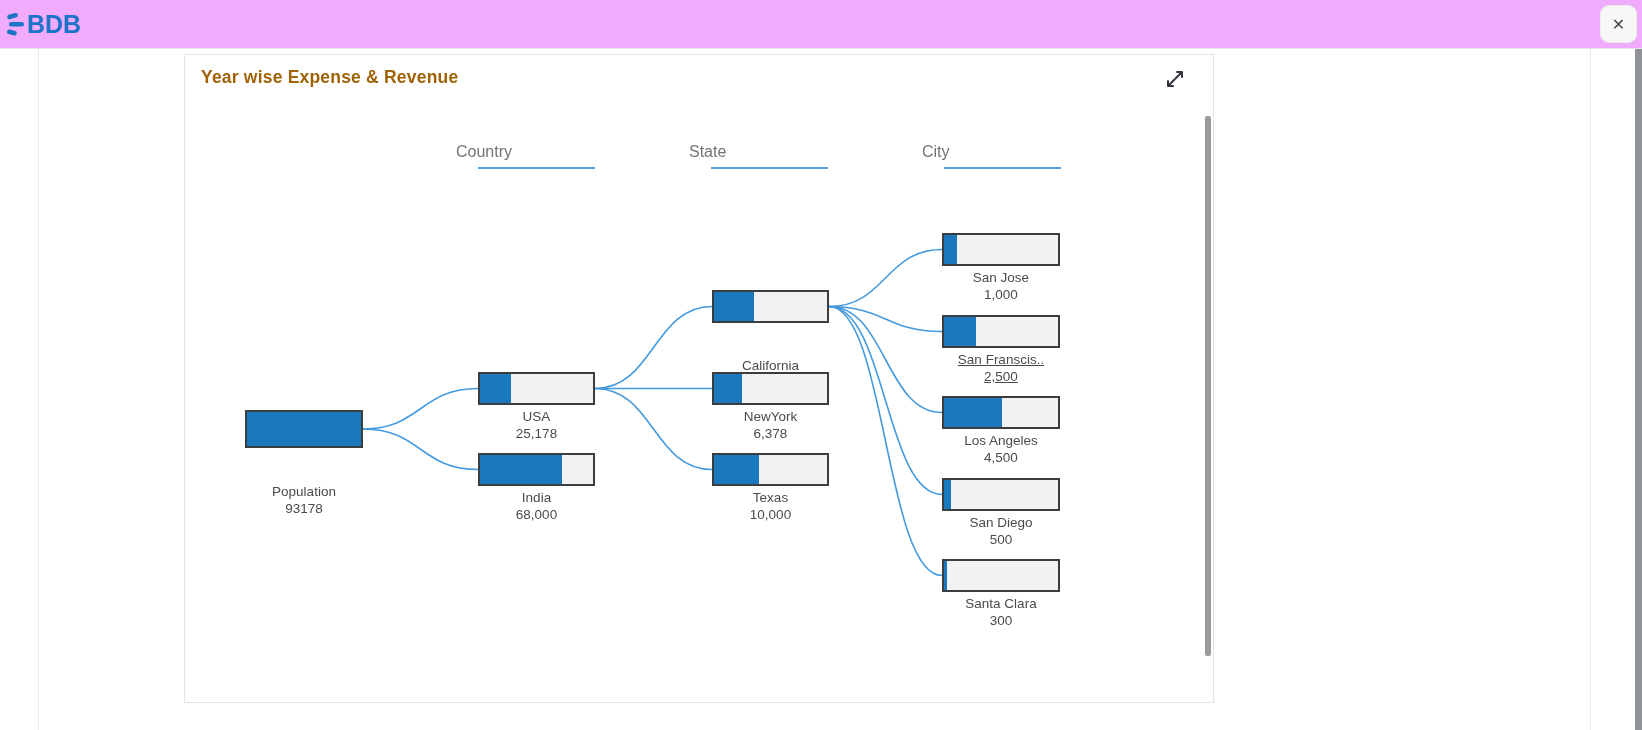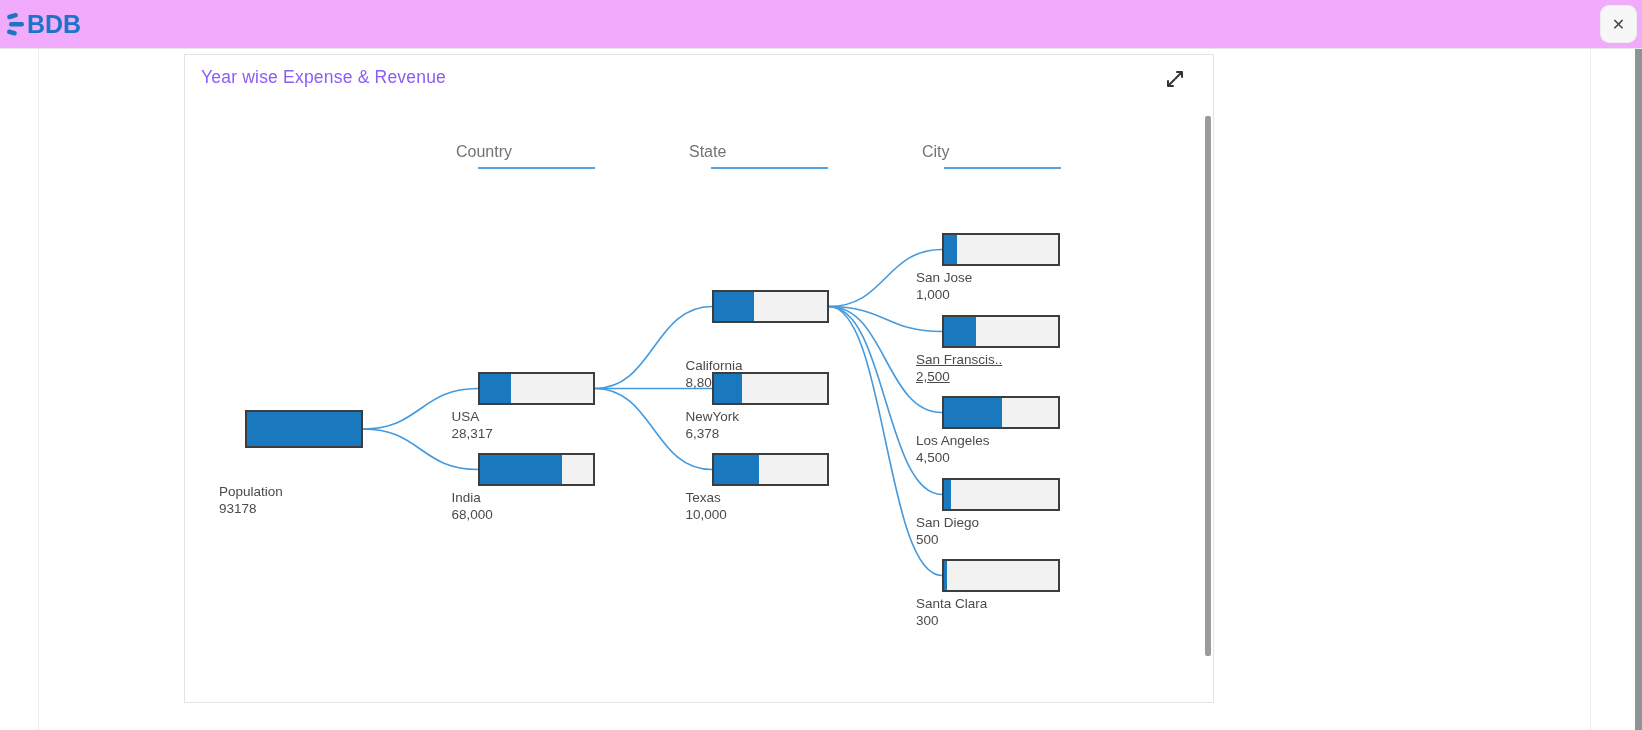--- a/index.html
+++ b/index.html
@@ -27,21 +27,21 @@
   .page-scrollbar {
     position: absolute; top: 49px; right: 0; width: 7px; height: 681px;
     background: #8f9297; z-index: 7;
   }
   .card {
     position: absolute; left: 184px; top: 54px; width: 1028px; height: 647px;
     background: #ffffff; border: 1px solid #e4e4e6; box-sizing: content-box; z-index: 2;
   }
   .card-title {
     position: absolute; left: 16px; top: 12px;
-    font-size: 17.5px; font-weight: normal; color: #8b5cf6; letter-spacing: 0.2px;
+    font-size: 17.5px; font-weight: bold; color: #a16207; letter-spacing: 0.2px;
   }
   .expand-btn {
     position: absolute; right: 26px; top: 12px; width: 24px; height: 24px;
     cursor: pointer; display: flex; align-items: center; justify-content: center;
   }
   .card-scroll-thumb {
     position: absolute; right: 2px; top: 61px; width: 6px; height: 540px;
     background: #9b9b9b; border-radius: 2px; z-index: 4;
   }
   .chart { position: absolute; left: 0; top: 0; width: 1028px; height: 647px; }
@@ -50,21 +50,21 @@
     position: absolute; width: 160px; text-align: left;
     font-size: 16px; color: #737373; z-index: 2;
   }
   .level-underline { position: absolute; height: 2px; z-index: 2; }
   .tree-bar {
     position: absolute; box-sizing: border-box;
     border: 2px solid #3d3d3d; background: #f2f2f2; z-index: 3; cursor: pointer;
   }
   .tree-bar .fill { height: 100%; }
   .tree-label {
-    position: absolute; width: 170px; text-align: left;
+    position: absolute; width: 170px; text-align: center;
     font-size: 13.5px; color: #4b4b4b; line-height: 17px; z-index: 3;
   }
 </style>
 </head>
 <body>
 
 <div class="topbar">
   <div class="logo">
     <svg width="86" height="34" viewBox="0 0 86 34">
       <g fill="#1b74c5">
@@ -115,21 +115,21 @@
       </div>
       <div class="tree-label" style="left: 34px; top: 396px; margin-top: 32px;">
         <div>Population</div>
         <div>93178</div>
       </div>
       <div class="tree-bar" style="left: 293px; top: 317px; width: 117px; height: 33px; background: rgb(242, 242, 242); border-color: rgb(61, 61, 61);">
         <div class="fill" style="width: 27%; background: rgb(26, 120, 191);"></div>
       </div>
       <div class="tree-label" style="left: 266.5px; top: 353px;">
         <div>USA</div>
-        <div>28,317</div>
+        <div>25,178</div>
       </div>
       <div class="tree-bar" style="left: 293px; top: 398px; width: 117px; height: 33px; background: rgb(242, 242, 242); border-color: rgb(61, 61, 61);">
         <div class="fill" style="width: 73%; background: rgb(26, 120, 191);"></div>
       </div>
       <div class="tree-label" style="left: 266.5px; top: 434px;">
         <div>India</div>
         <div>68,000</div>
       </div>
       <div class="tree-bar" style="left: 527px; top: 235px; width: 117px; height: 33px; background: rgb(242, 242, 242); border-color: rgb(61, 61, 61);">
         <div class="fill" style="width: 35%; background: rgb(26, 120, 191);"></div>

